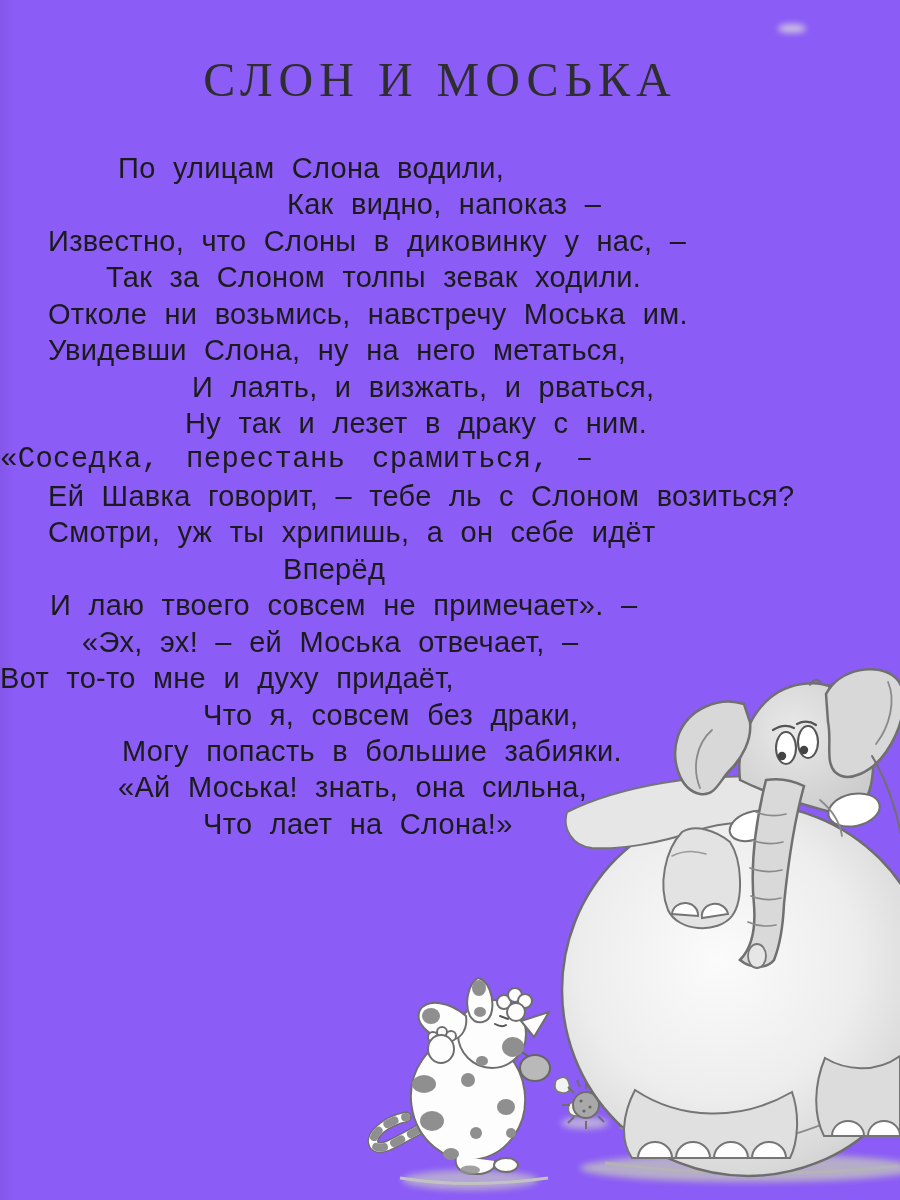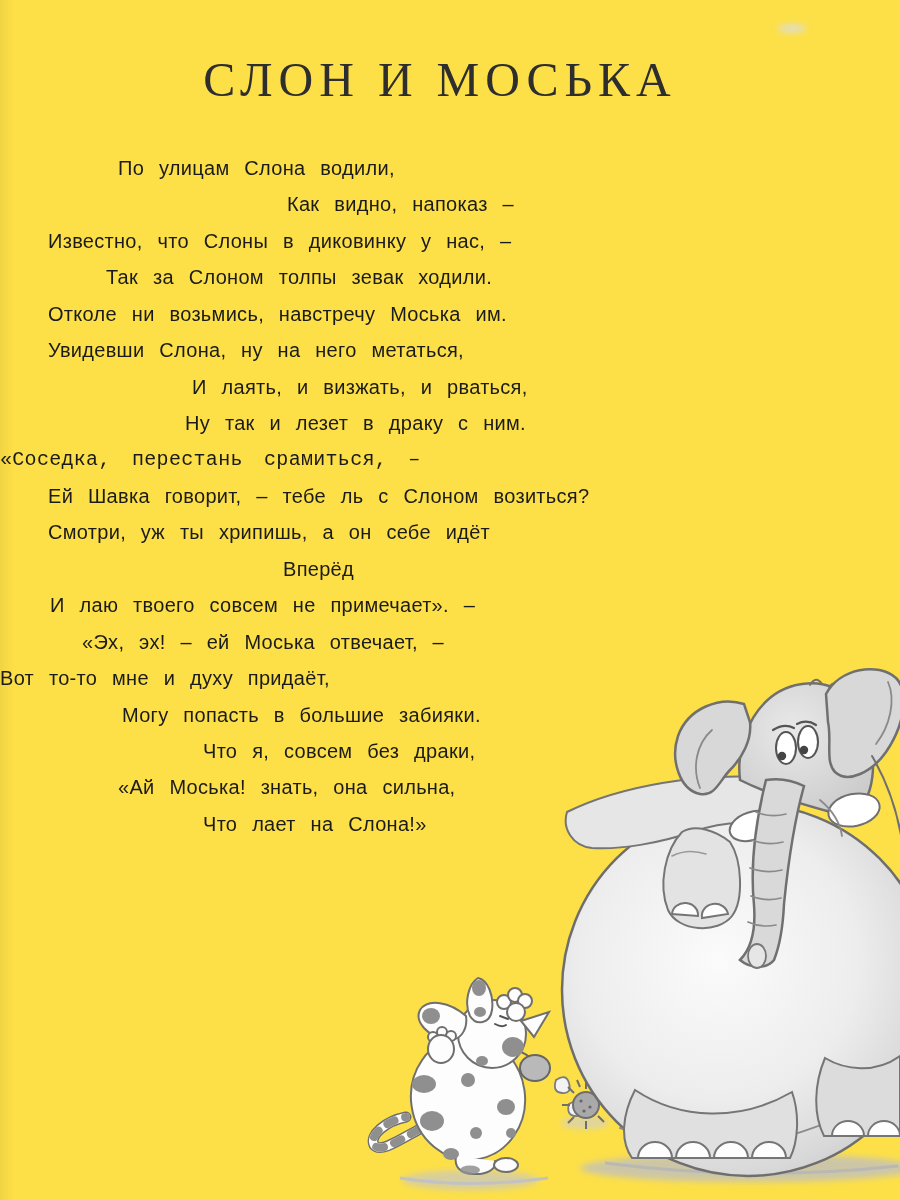--- a/index.html
+++ b/index.html
@@ -1,38 +1,38 @@
 <!DOCTYPE html>
 <html><head>
 <meta charset="utf-8">
 <style>
   html,body{margin:0;padding:0;background:#e8e8e8;}
   .page{
     position:relative;width:900px;height:1200px;margin:0 auto;
-    background:#fde047;overflow:hidden;
+    background:#8b5cf6;overflow:hidden;
     font-family:"Liberation Sans",sans-serif;
   }
   .edge-left{
     position:absolute;left:0;top:0;width:14px;height:100%;
     background:linear-gradient(to right,rgba(0,0,0,.055),rgba(0,0,0,0));
     pointer-events:none;
   }
   .smudge{
     position:absolute;left:778px;top:24px;width:28px;height:9px;
     background:#dcdcdc;border-radius:50%;filter:blur(3px);opacity:.8;
   }
   .page-title{
     position:absolute;top:52px;left:0;width:880px;text-align:center;
     font-family:"Liberation Serif",serif;
     font-size:48px;font-weight:500;letter-spacing:6px;color:#2e2e2e;
     white-space:nowrap;
   }
   .poem{
     position:absolute;top:150px;left:0;width:900px;
-    font-size:20px;color:#1b1b1b;
+    font-size:29px;color:#1b1b1b;
     word-spacing:9px;letter-spacing:.3px;
   }
   .poem-line{
     height:36.45px;line-height:36.45px;white-space:nowrap;
   }
   .illustration{
     position:absolute;left:320px;top:660px;width:580px;height:540px;
   }
 </style>
 </head>
@@ -54,22 +54,22 @@
       <div class="poem-line" style="padding-left: 48px;">Увидевши Слона, ну на него метаться,</div>
       <div class="poem-line" style="padding-left: 192px;">И лаять, и визжать, и рваться,</div>
       <div class="poem-line" style="padding-left: 185px;">Ну так и лезет в драку с ним.</div>
       <div class="poem-line" style=" font-family: Liberation Mono, monospace;">«Соседка, перестань срамиться, –</div>
       <div class="poem-line" style="padding-left: 48px;">Ей Шавка говорит, – тебе ль с Слоном возиться?</div>
       <div class="poem-line" style="padding-left: 48px;">Смотри, уж ты хрипишь, а он себе идёт</div>
       <div class="poem-line" style="padding-left: 283px;">Вперёд</div>
       <div class="poem-line" style="padding-left: 50px;">И лаю твоего совсем не примечает». –</div>
       <div class="poem-line" style="padding-left: 82px;">«Эх, эх! – ей Моська отвечает, –</div>
       <div class="poem-line" style="">Вот то-то мне и духу придаёт,</div>
+      <div class="poem-line" style="padding-left: 203px;">Что я, совсем без драки,</div>
       <div class="poem-line" style="padding-left: 122px;">Могу попасть в большие забияки.</div>
-      <div class="poem-line" style="padding-left: 203px;">Что я, совсем без драки,</div>
       <div class="poem-line" style="padding-left: 118px;">«Ай Моська! знать, она сильна,</div>
       <div class="poem-line" style="padding-left: 203px;">Что лает на Слона!»</div>
     </div>
 
   <svg class="illustration" viewBox="0 0 580 540" xmlns="http://www.w3.org/2000/svg">
     <defs>
       <radialGradient id="belly" cx="42%" cy="42%" r="68%">
         <stop offset="0" stop-color="#fbfbfb"></stop>
         <stop offset="0.55" stop-color="#ededed"></stop>
         <stop offset="0.85" stop-color="#d8d8d8"></stop>

